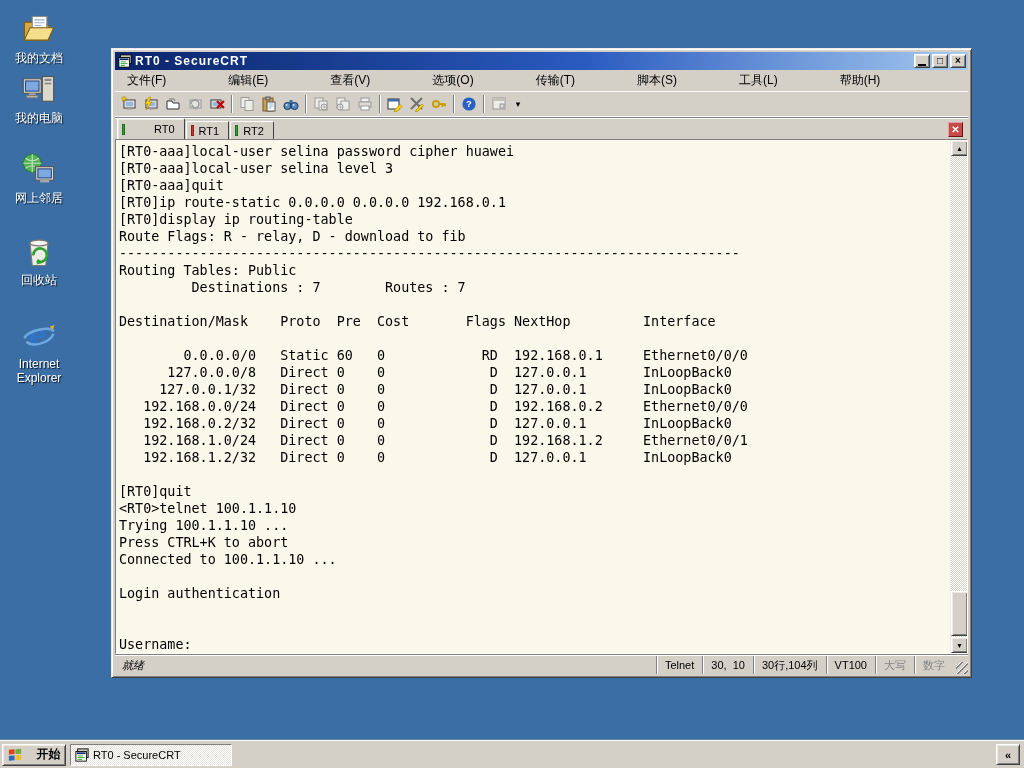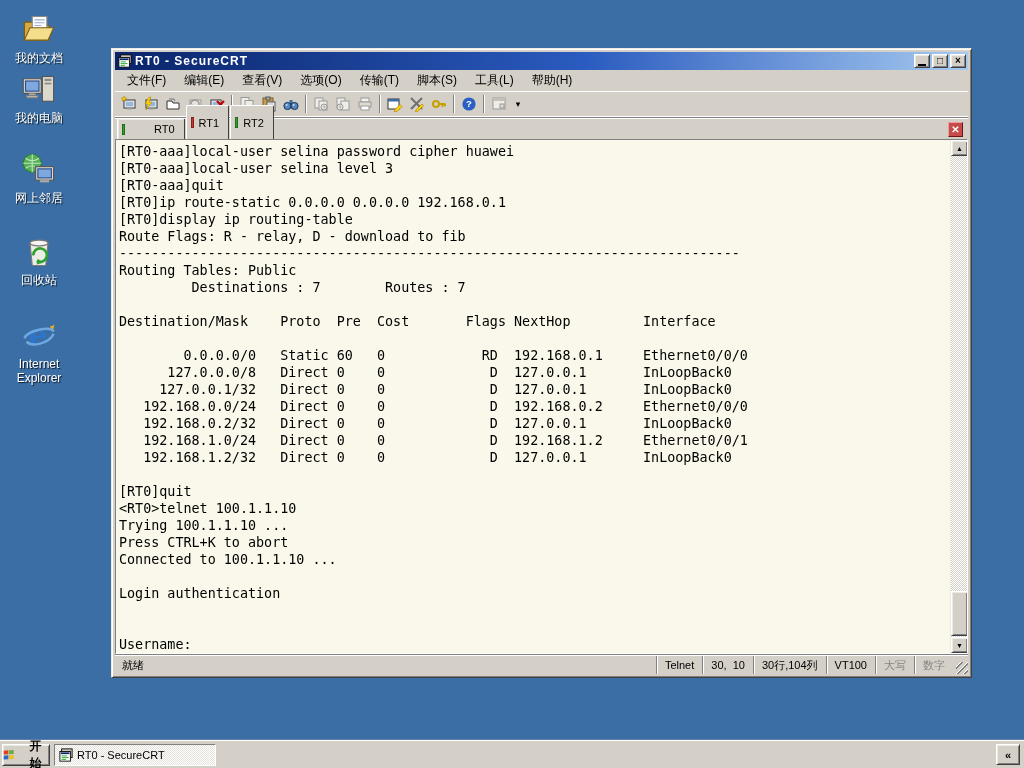--- a/index.html
+++ b/index.html
@@ -27,33 +27,33 @@
     padding:3px; display:flex; flex-direction:column; }
   .titlebar { height:18px; flex:0 0 18px; background:linear-gradient(90deg,#0A246A 0%,#2A5BBF 55%,#A6CAF0 100%);
     display:flex; align-items:center; padding:0 2px; }
   .titlebar .ticon { width:14px; height:14px; margin:0 3px 0 1px; }
   .titlebar .ttext { flex:1; color:#fff; font-weight:bold; font-size:12px; letter-spacing:1px;
     white-space:nowrap; overflow:hidden; }
   .win-btn { width:16px; height:14px; margin-left:2px; display:flex; align-items:center; justify-content:center;
     font-size:10px; font-weight:bold; color:#000; line-height:1; }
   .min-bar { width:8px; height:2px; background:#000; margin-top:7px; }
 
-  .menubar { height:21px; flex:0 0 21px; display:flex; align-items:center; font-size:12px; padding-left:3px; }
+  .menubar { height:21px; flex:0 0 21px; display:flex; align-items:center; font-size:12px; padding-left:3px;gap:44px; }
   .menu-item { padding:2px 9px; white-space:pre; }
 
   .toolbar { height:26px; flex:0 0 26px; display:flex; align-items:center; padding-left:3px;
     border-bottom:1px solid #fff; box-shadow: inset 0 1px 0 #fff; }
   .tbtn { width:22px; height:20px; display:flex; align-items:center; justify-content:center; }
   .tbtn svg { width:16px; height:16px; }
   .tsep { width:2px; height:18px; margin:0 3px; border-left:1px solid #808080; border-right:1px solid #fff; }
   .tb-overflow { font-size:9px; color:#000; width:12px; text-align:center; margin-left:2px; }
 
   .tabbar { height:22px; flex:0 0 22px; display:flex; align-items:flex-end; position:relative;
     padding-left:2px; border-top:1px solid #808080; box-shadow: inset 0 1px 0 #fff; }
-  .tab { height:34px; display:flex; align-items:center; padding:0 9px 0 4px; margin-right:1px;
+  .tab { height:18px; display:flex; align-items:center; padding:0 9px 0 4px; margin-right:1px;
     background:#D4D0C8; border:1px solid; border-color:#fff #404040 #D4D0C8 #fff;
     border-bottom:none; font-size:11px; border-radius:2px 2px 0 0; }
   .tab.active { height:21px; z-index:2; box-shadow: inset 1px 1px 0 #ECEAE2; gap: 24px; }
   .tab-ind { width:3px; height:11px; margin-right:5px; }
   .tab-ind.green { background:#2FA52F; border:1px solid #1d6e1d; }
   .tab-ind.red   { background:#CC3333; border:1px solid #8a1f1f; }
   .tab-close { position:absolute; right:5px; top:4px; width:15px; height:15px;
     background:#C74B4B; border:1px solid; border-color:#E9A0A0 #6e1414 #6e1414 #E9A0A0;
     color:#fff; font-size:10px; font-weight:bold; line-height:13px; text-align:center; }
 
@@ -67,32 +67,32 @@
     background:#F1EFE9;
     background-image:repeating-conic-gradient(#FFFFFF 0% 25%, #D4D0C8 0% 50%);
     background-size:2px 2px; }
   .sb-btn { position:absolute; left:0; width:17px; height:16px; display:flex; align-items:center;
     justify-content:center; font-size:7px; color:#000; }
   .sb-up { top:0; } .sb-down { bottom:0; }
   .sb-thumb { position:absolute; left:0; width:17px; height:45px; bottom:17px; }
 
   .statusbar { height:20px; flex:0 0 20px; display:flex; align-items:stretch; font-size:11px;
     border-top:1px solid #808080; box-shadow: inset 0 1px 0 #fff; padding-top:1px; }
-  .st-ready { flex:1; display:flex; align-items:center; padding-left:7px; }
+  .st-ready { flex:1; display:flex; align-items:center; padding-left:7px;font-style:italic; }
   .st-panel { display:flex; align-items:center; padding:0 8px; white-space:pre;
     border-left:1px solid #808080; box-shadow: inset 1px 0 0 #fff; }
   .st-dim { color:#848484; }
   .st-grip { width:15px; display:flex; align-items:flex-end; justify-content:flex-end; }
   .st-grip .g { width:12px; height:12px;
     background:repeating-linear-gradient(135deg, transparent 0 3px, #fff 3px 4px, #808080 4px 5px); }
 
   
   #taskbar { position:absolute; left:0; bottom:0; width:1024px; height:28px; background:#D4D0C8;
     border-top:1px solid #fff; box-shadow:0 -1px 0 #5A7FA8; display:flex; align-items:center; }
-  .start-btn { margin-left:2px; width:48px; height:22px; display:flex; align-items:center;
+  .start-btn { margin-left:2px; width:64px; height:22px; display:flex; align-items:center;
     justify-content:center; gap:15px; font-size:12px; font-weight:bold; }
   .task-btn { margin-left:4px; width:162px; height:22px; display:flex; align-items:center; gap:4px;
     padding-left:4px; font-size:11px; border:1px solid; border-color:#808080 #fff #fff #808080;
     background-image:repeating-conic-gradient(#FFFFFF 0% 25%, #E4E1DA 0% 50%); background-size:2px 2px;
     white-space:nowrap; overflow:hidden; }
   .tray-btn { position:absolute; right:4px; top:3px; width:24px; height:21px; display:flex;
     align-items:center; justify-content:center; font-size:11px; font-weight:bold; }
 </style>
 </head>
 <body>

